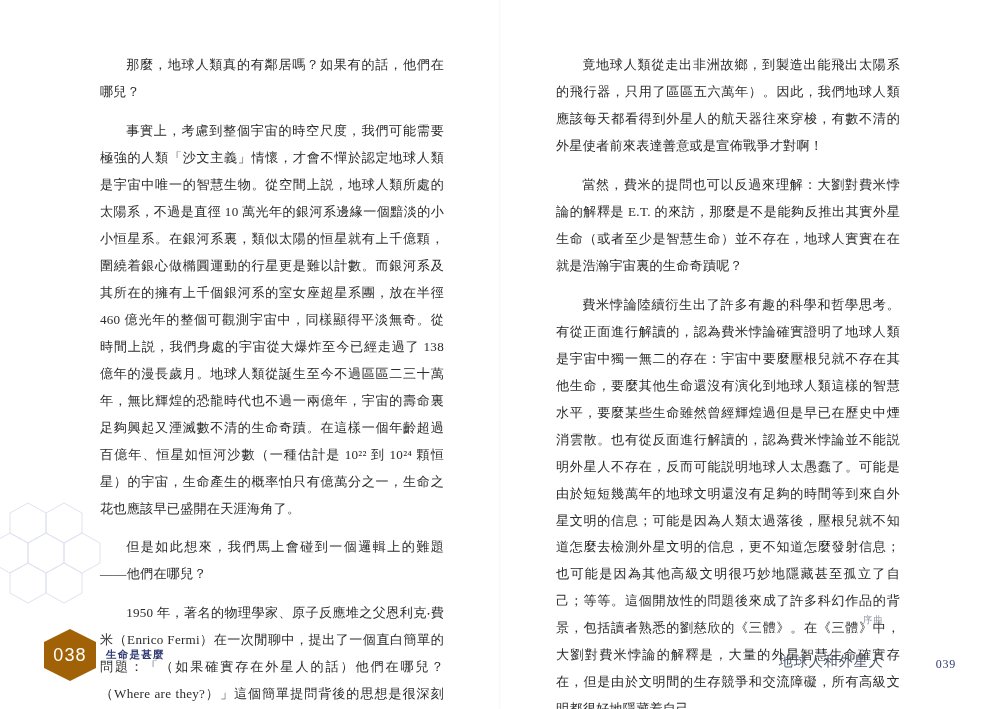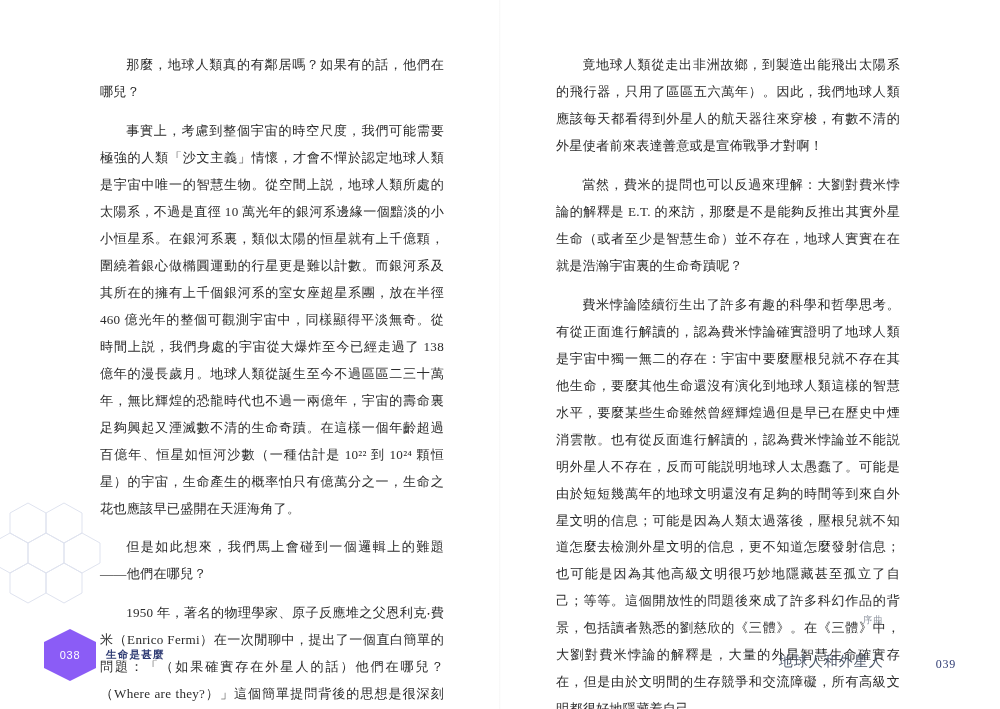--- a/index.html
+++ b/index.html
@@ -56,28 +56,28 @@
   .folio-left {
     position: absolute;
     left: 44px;
     bottom: 28px;
     display: flex;
     align-items: center;
   }
   .folio-badge {
     width: 52px;
     height: 52px;
-    background: #8b5cf6;
+    background: #a16207;
     clip-path: polygon(50% 0%, 100% 25%, 100% 75%, 50% 100%, 0% 75%, 0% 25%);
     display: flex;
     align-items: center;
     justify-content: center;
     color: #ffffff;
     font-family: "Liberation Sans", sans-serif;
-    font-size: 11px;
+    font-size: 18px;
     letter-spacing: 0.06em;
   }
   .folio-left .chapter-label {
     margin-left: 10px;
     color: #2e3b73;
     font-family: Liberation Sans, sans-serif;
     font-size: 10.5px;
     letter-spacing: 0.12em;
     font-weight: bold;
   }

